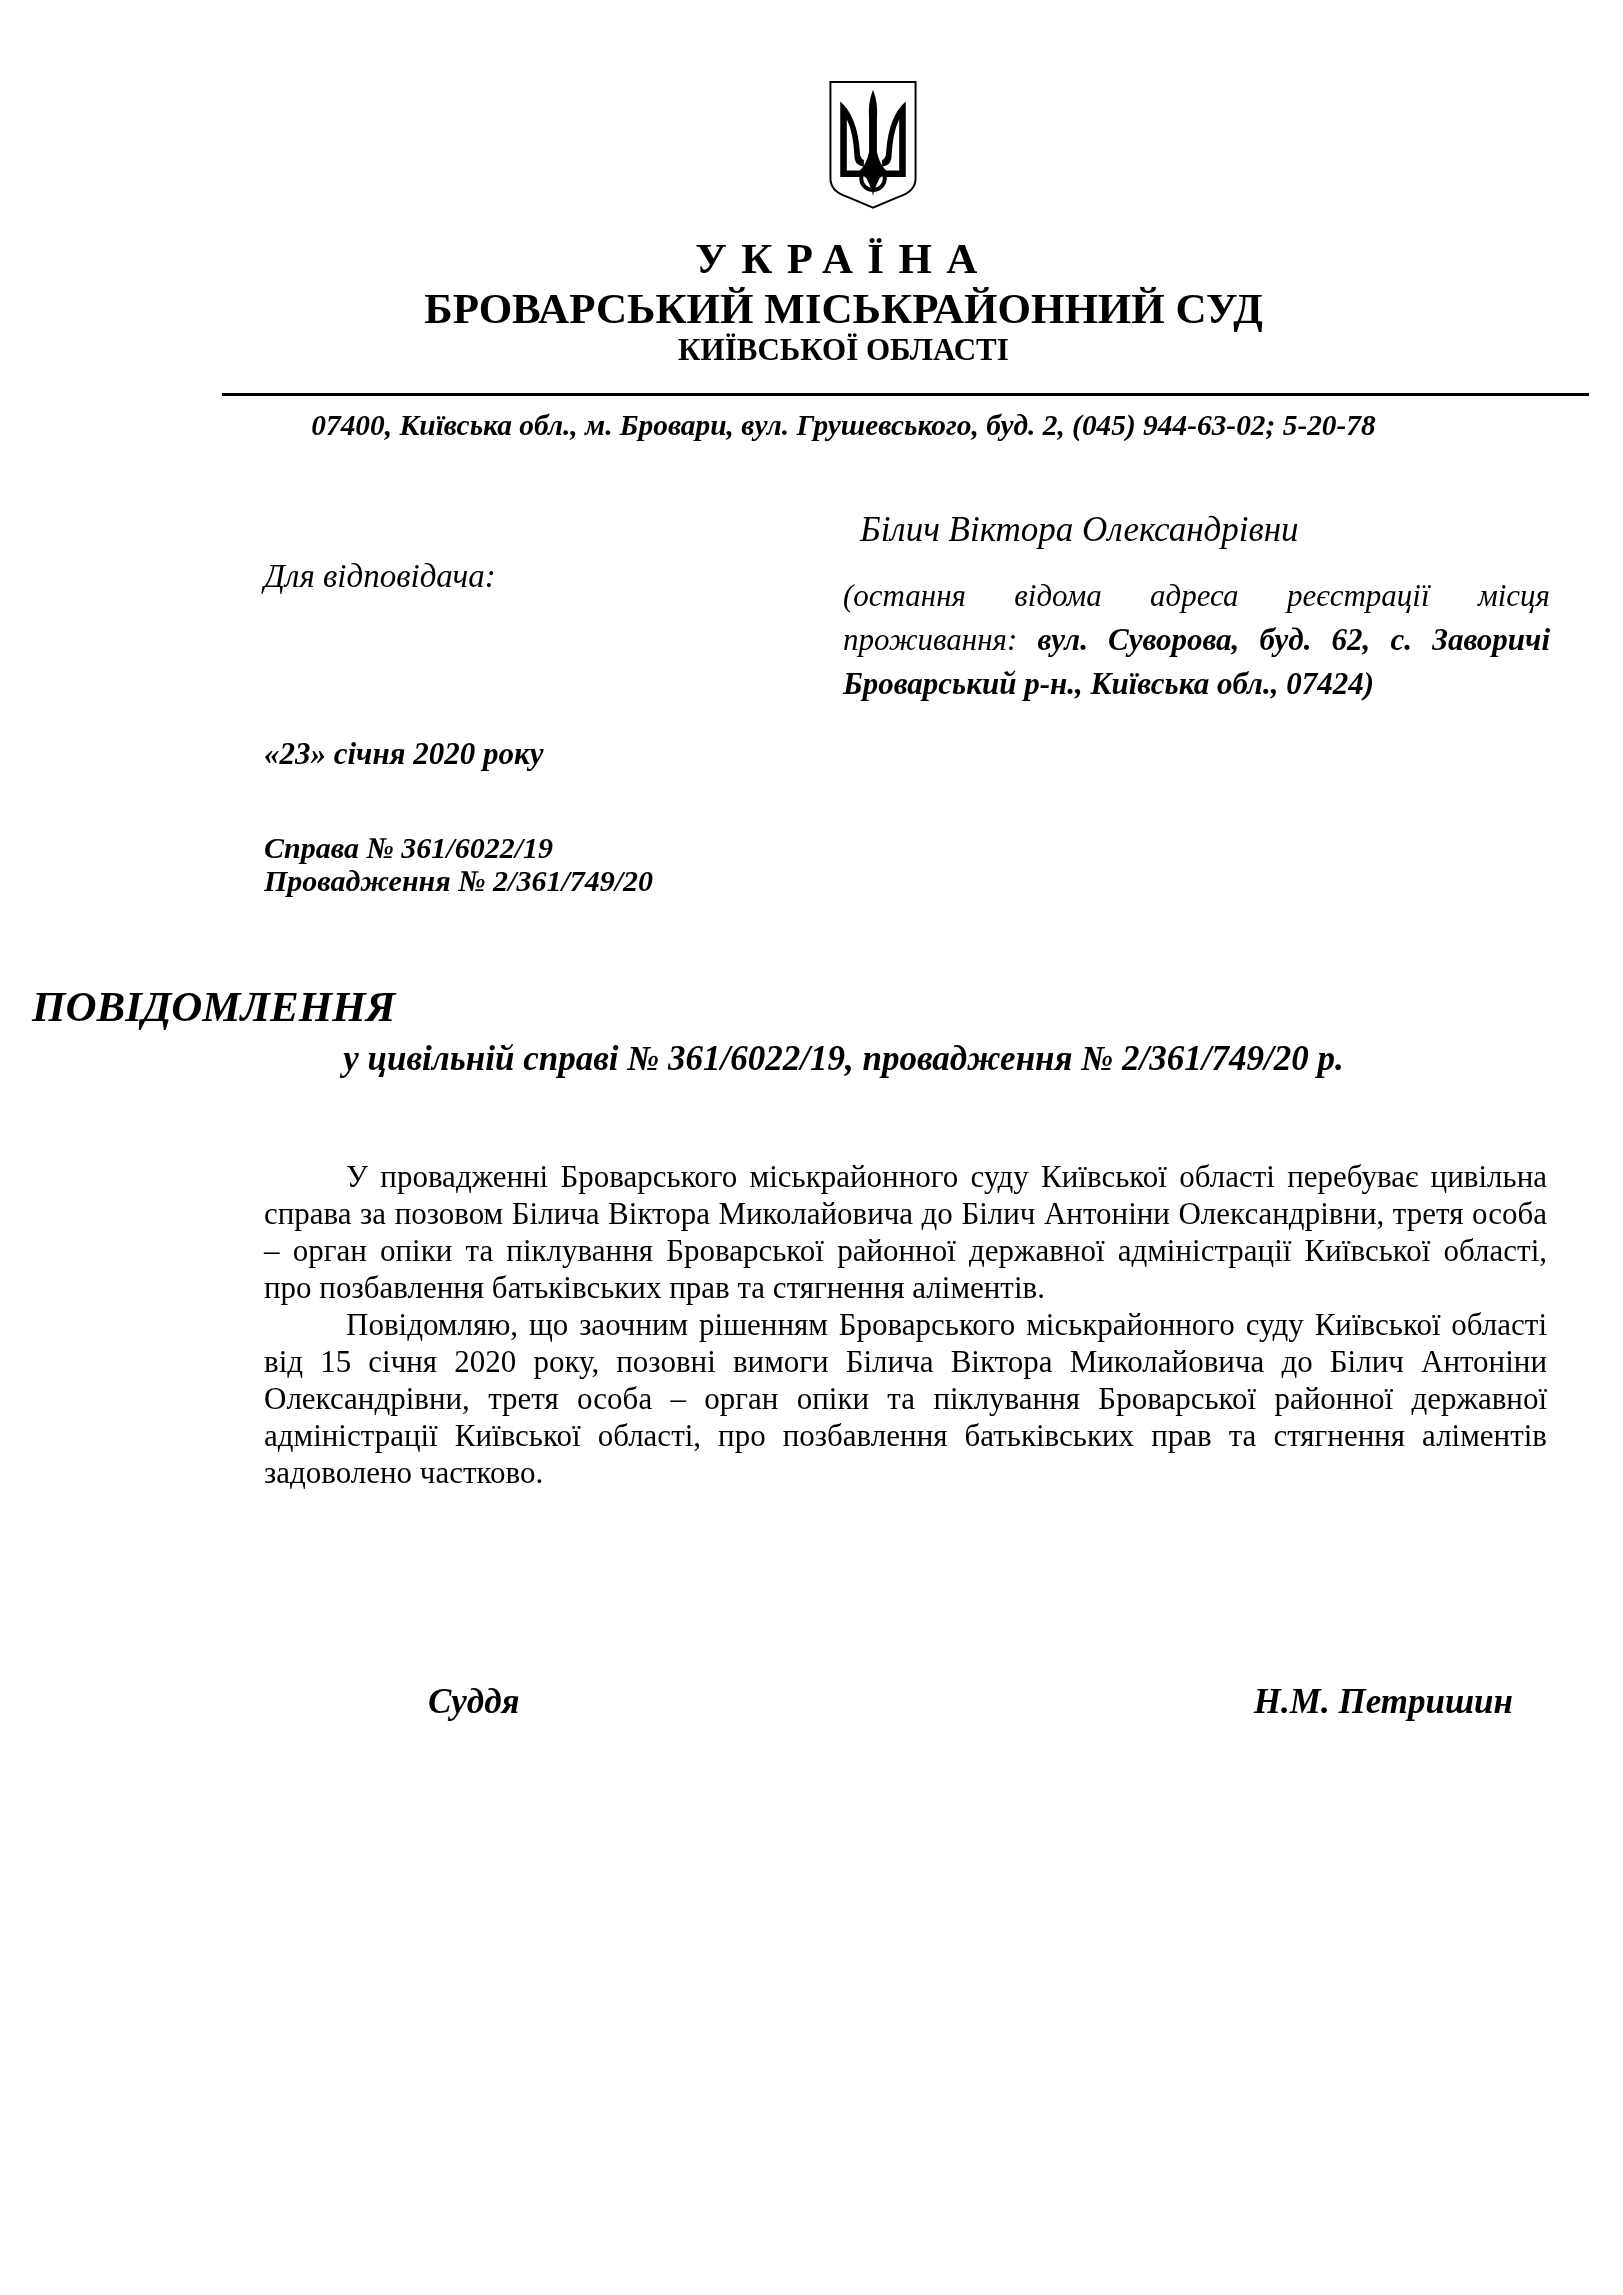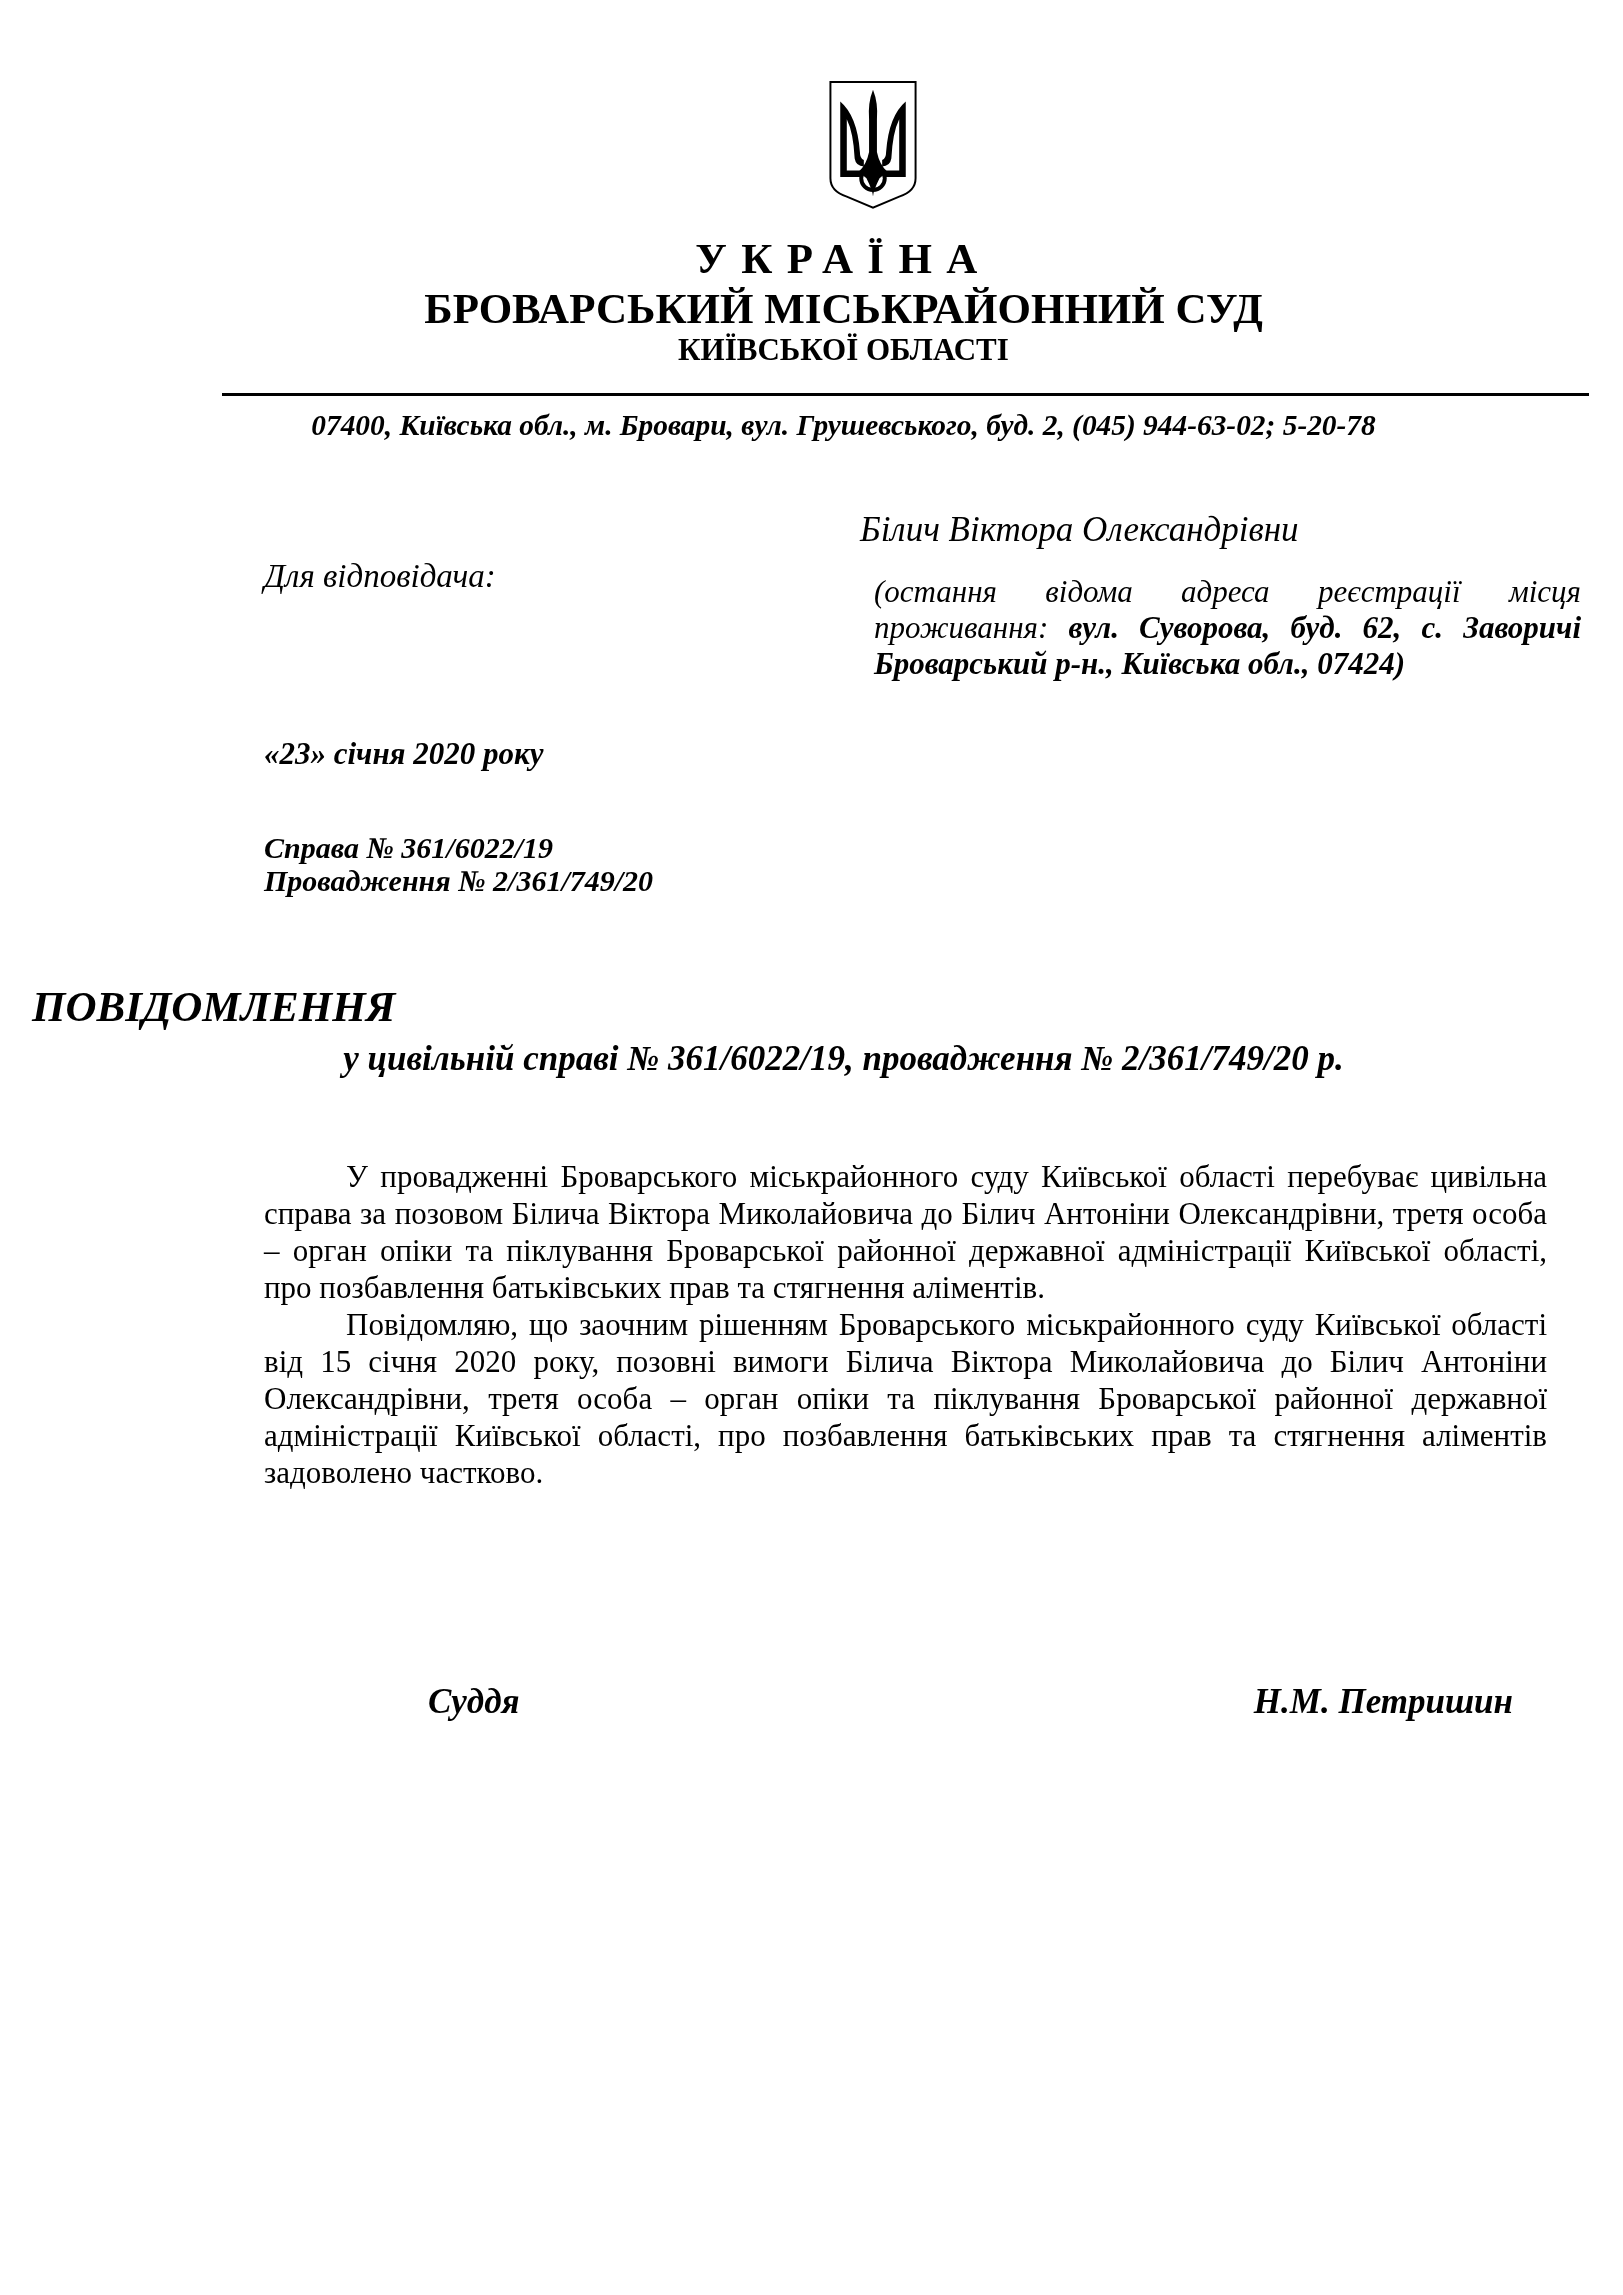--- a/index.html
+++ b/index.html
@@ -8,21 +8,21 @@
   .abs { position:absolute;padding-left:32px; }
   .crest { left:795px; top:80px; width:92px; height:131px; }
   .hdr { left:0; width:1623px; text-align:center; font-weight:bold; transform-origin:center; }
   .hdr-country { top:234px; font-size:43px; letter-spacing:14.4px; }
   .hdr-court { top:284px; font-size:43px; }
   .hdr-region { top:332px; font-size:31px; }
   .rule { left:222px; top:393px; width:1335px; height:0; border-top:3.3px solid #000; }
   .address { left:0; width:1623px; top:409px; text-align:center; font-style:italic; font-weight:bold; font-size:29.4px; }
   .lbl-resp { left:232px; top:514px; font-style:italic; font-size:33px;margin-top:44px; }
   .resp-name { left:828px; top:510px; font-style:italic; font-size:35px; }
-  .resp-addr { left:842px; top:574px; width:707px; font-style:italic; font-size:31px; line-height:36px; text-align:justify; }
+  .resp-addr { left:811px; top:574px; width:707px; font-style:italic; font-size:31px; line-height:44px; text-align:justify; }
   .resp-addr b { font-weight:bold; }
   .date { left:232px; top:736px; font-style:italic; font-weight:bold; font-size:31px; }
   .case { left:232px; top:831px; font-style:italic; font-weight:bold; font-size:30px; line-height:33px; }
   .title { left:0; width:1392px; top:982px; font-style:italic; font-weight:bold; font-size:43px; }
   .subtitle { left:0; width:1623px; top:1038px; text-align:center; font-style:italic; font-weight:bold; font-size:35px; line-height:42px; }
   .body { left:232px; top:1158px; width:1283px; font-size:31px; line-height:37px; text-align:justify; }
   .body p { margin:0; text-indent:82px; }
   .sig-role { left:396px; top:1682px; font-style:italic; font-weight:bold; font-size:35px; }
   .sig-name { right:110px; top:1682px; font-style:italic; font-weight:bold; font-size:35px; }
 </style>

